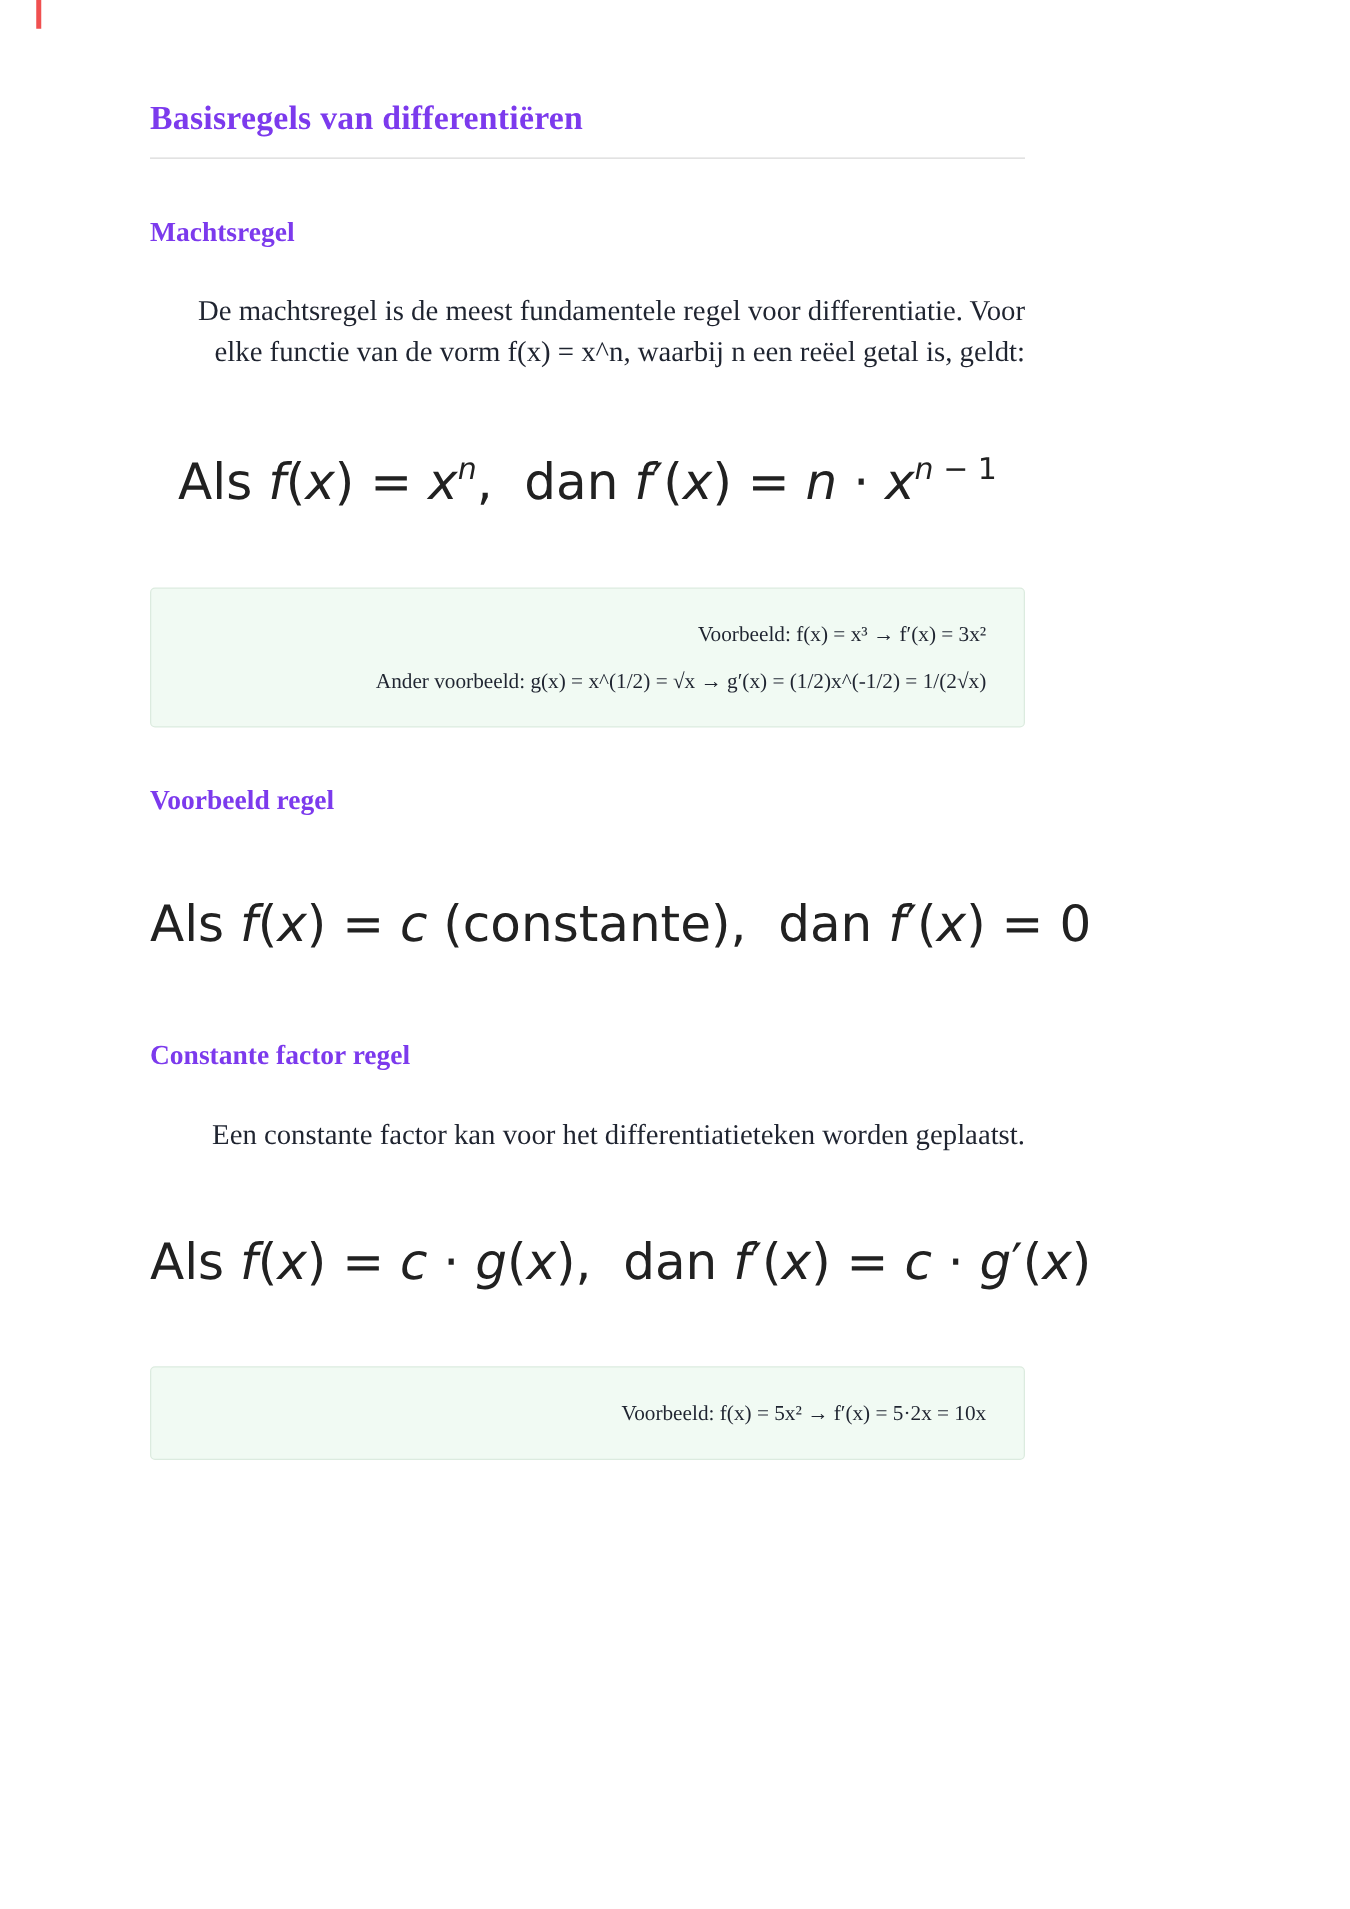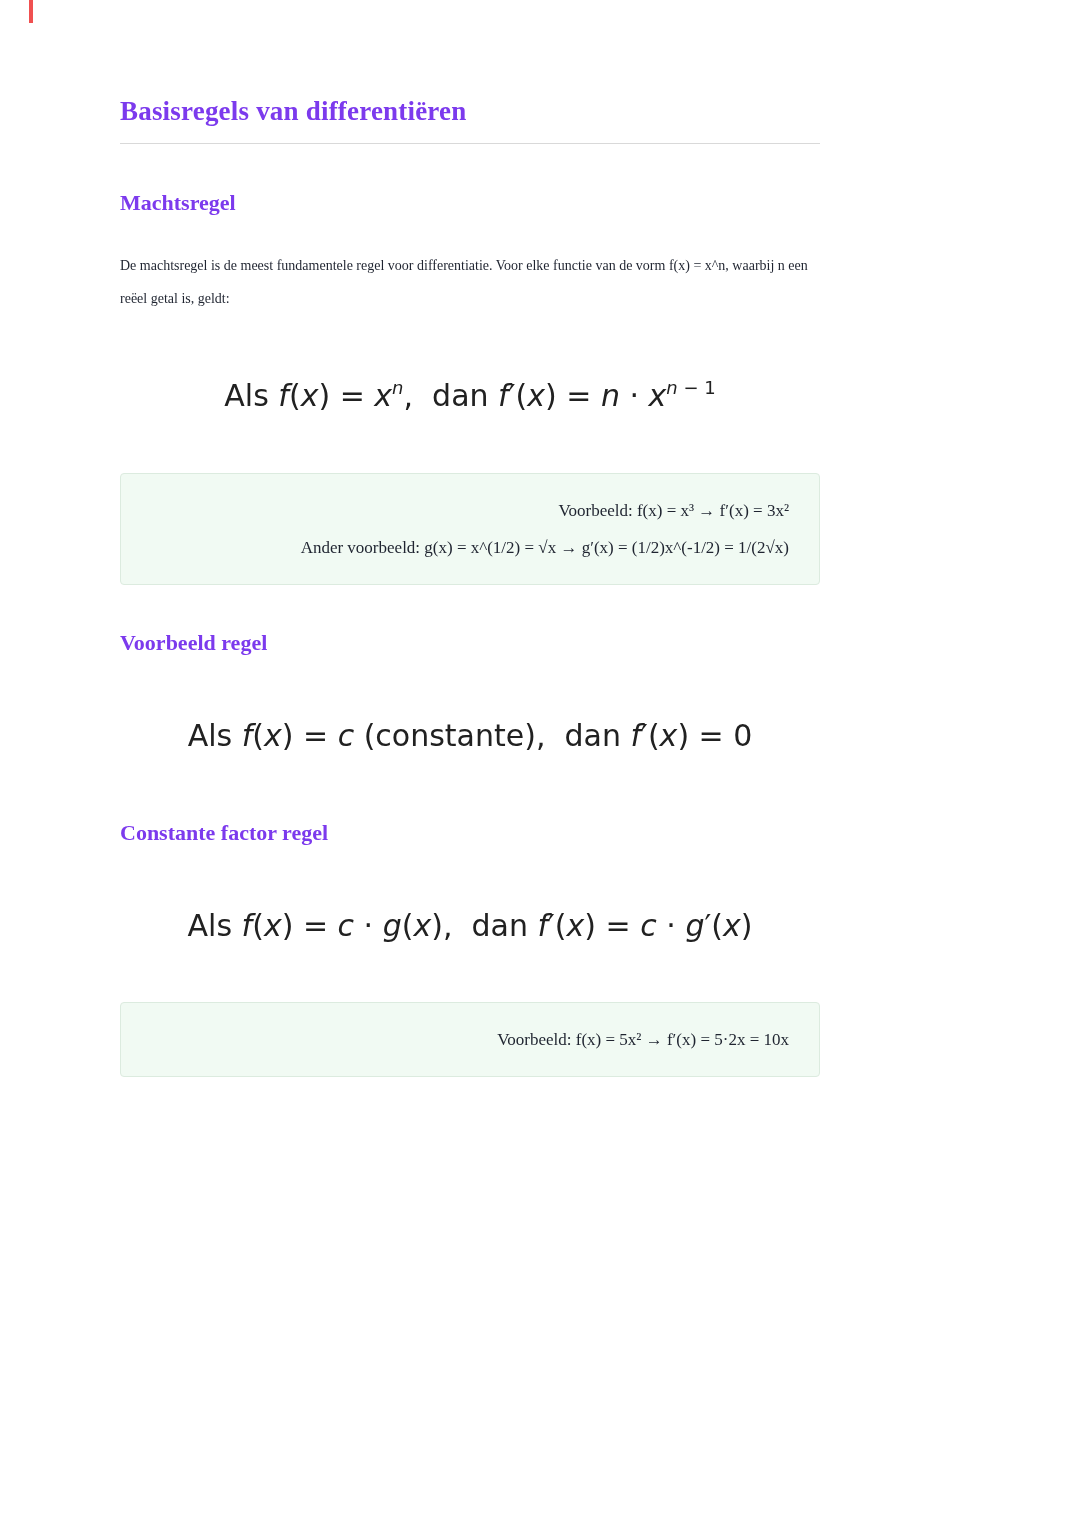--- a/index.html
+++ b/index.html
@@ -25,21 +25,20 @@
   }
   .red-mark{
     position:absolute;
     left:29px;top:0;
     width:4px;height:23px;
     background:var(--red-mark);
   }
   .page{
     width:940px;
     padding:78px 120px 0 120px;
-    margin-top:17px;
   }
   h1{
     margin:0;
     font-size:27px;
     line-height:1.2;
     font-weight:bold;
     color:var(--accent);
     letter-spacing:0.2px;
   }
   hr.title-divider{
@@ -52,28 +51,29 @@
     margin:45px 0 0 0;
     font-size:22px;
     line-height:1.25;
     font-weight:bold;
     color:var(--accent);
   }
   section > h2{margin-top:44px;}
   section.sec-3 > h2{margin-top:62px;}
   p.body{
     margin:32px 0 0 0;
-    font-size:14px;
+    font-size:23px;
     line-height:33px;
+    text-align:right;
   }
   .formula{
     margin:60px 0 0 0;
     text-align:center;
     font-family:"DejaVu Sans", sans-serif;
-    font-size:30px;
+    font-size:40px;
     line-height:1.4;
     color:var(--formula-text);
     white-space:pre;
   }
   .f-it{font-style:italic;}
   .f-up{font-style:normal;}
   .f-sup{font-size:0.6em;position:relative;top:-0.65em;}
   .callout{
     margin:56px 0 0 0;
     background:var(--callout-bg);
@@ -114,19 +114,20 @@
     </div>
   </section>
 
   <section class="sec-2">
     <h2>Voorbeeld regel</h2>
     <div class="formula"><span class="f-up">Als </span><span class="f-it">f</span><span class="f-up">(</span><span class="f-it">x</span><span class="f-up">) = </span><span class="f-it">c</span><span class="f-up"> (constante),  dan </span><span class="f-it">f</span><span class="f-up">′(</span><span class="f-it">x</span><span class="f-up">) = 0</span></div>
   </section>
 
   <section class="sec-3">
     <h2>Constante factor regel</h2>
+    <p class="body">Een constante factor kan voor het differentiatieteken worden geplaatst.</p>
     <div class="formula"><span class="f-up">Als </span><span class="f-it">f</span><span class="f-up">(</span><span class="f-it">x</span><span class="f-up">) = </span><span class="f-it">c</span><span class="f-up"> · </span><span class="f-it">g</span><span class="f-up">(</span><span class="f-it">x</span><span class="f-up">),  dan </span><span class="f-it">f</span><span class="f-up">′(</span><span class="f-it">x</span><span class="f-up">) = </span><span class="f-it">c</span><span class="f-up"> · </span><span class="f-it">g</span><span class="f-up">′(</span><span class="f-it">x</span><span class="f-up">)</span></div>
     <div class="callout">
       <p class="callout-line">Voorbeeld: f(x) = 5x² → f′(x) = 5·2x = 10x</p>
     </div>
   </section>
 
 </main>
 
 </body></html>

